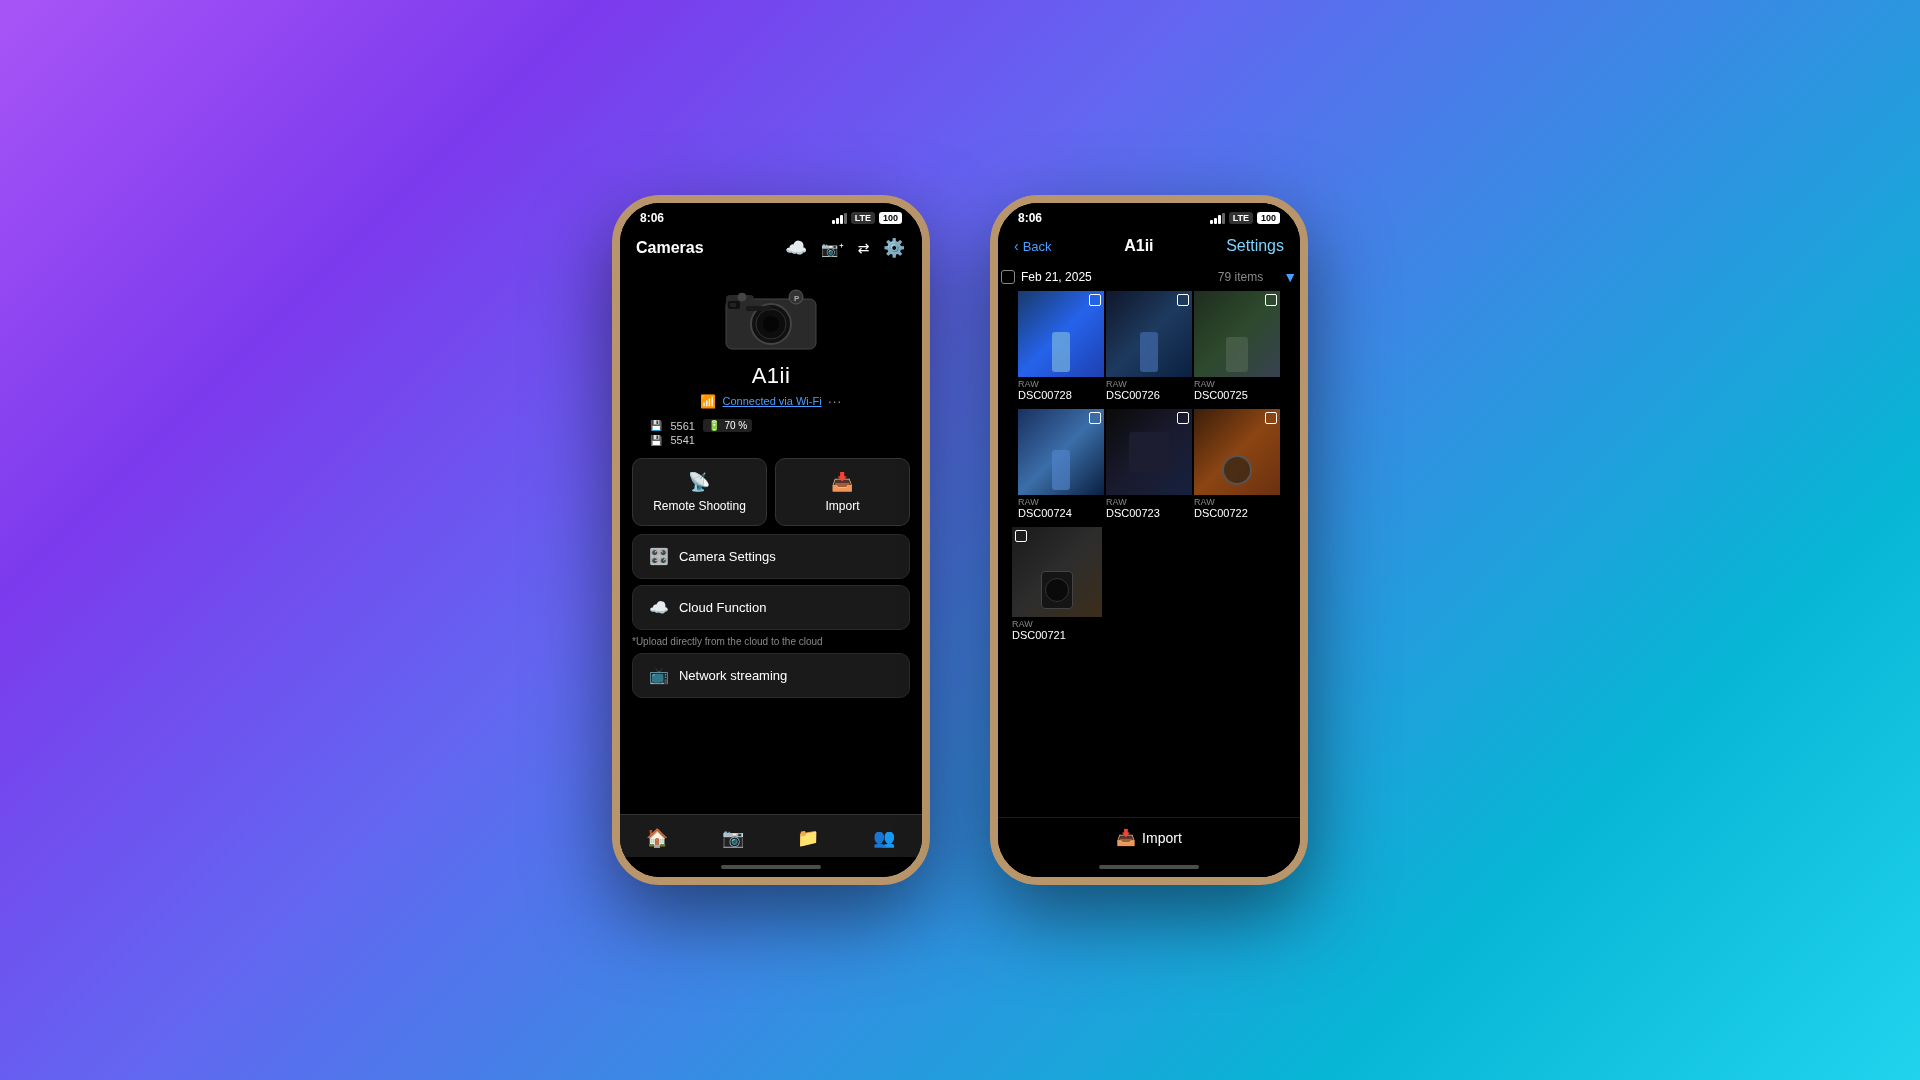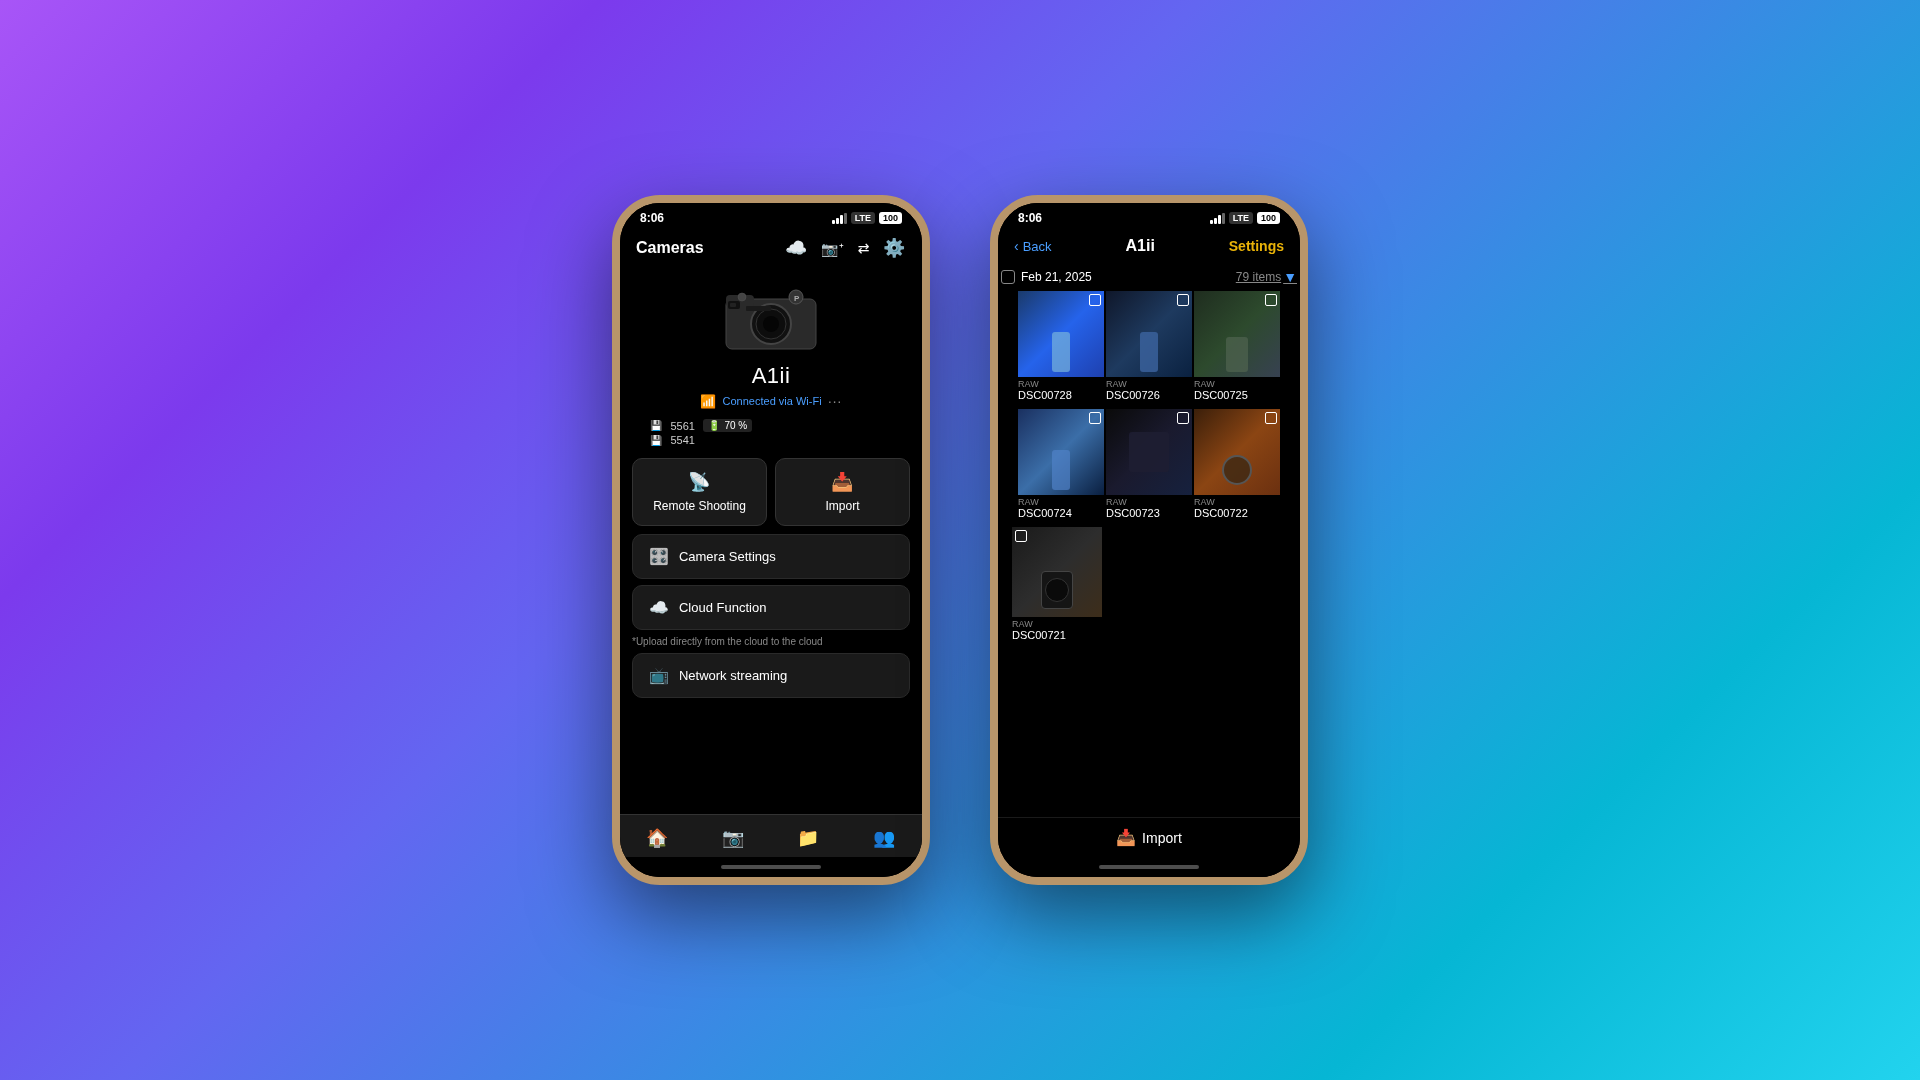--- a/index.html
+++ b/index.html
@@ -242,21 +242,21 @@
     }
     .back-btn {
       display: flex;
       align-items: center;
       gap: 4px;
       color: #4a9eff;
       font-size: 13px;
       cursor: pointer;
     }
     .gallery-title { color: #fff; font-size: 16px; font-weight: 600; }
-    .settings-btn { color: #eab308; font-size: 14px; font-weight: 700; cursor: pointer; }
+    .settings-btn { color: #7dd3fc; font-size: 16px; font-weight: 400; cursor: pointer; }
 
     .gallery-filter-bar {
       display: flex;
       justify-content: space-between;
       align-items: center;
       padding: 6px 3px;
       background: #000;
       flex-shrink: 0;
     }
     .date-checkbox {
@@ -269,24 +269,23 @@
     .checkbox-box {
       width: 14px;
       height: 14px;
       border: 1.5px solid #888;
       border-radius: 3px;
       background: transparent;
     }
     .items-count {
       display: flex;
       align-items: center;
-      gap: 2px;
+      gap: 20px;
       color: #888;
       font-size: 12px;
-      text-decoration: underline;
     }
     .filter-icon { font-size: 14px; color: #4a9eff; }
     .photo-label-group {
       padding: 2px 0 6px;
     }
     .photo-raw-tag { color: #888; font-size: 9px; }
     .photo-filename { color: #fff; font-size: 11px; font-weight: 500; }
 
     .gallery-bottom {
       display: flex;
@@ -383,21 +382,21 @@
 
         <circle cx="26" cy="20" r="4" fill="#444" stroke="#555" stroke-width="0.5"></circle>
 
         <rect x="14" y="26" width="6" height="4" rx="1" fill="#222"></rect>
       </svg>
 
       <span class="camera-name">A1ii</span>
 
       <div class="connection-info">
         <span class="wifi-icon">📶</span>
-        <span style="color:#4a9eff; font-size:11px;text-align:center;">Connected via Wi-Fi</span>
+        <span style="text-decoration:underline; color:#4a9eff; font-size:11px;text-align:center;">Connected via Wi-Fi</span>
         <span class="more-dots">···</span>
       </div>
     </div>
 
     <div class="stats-area">
       <div class="stat-row">
         <span style="font-size:10px; color:#666;">💾</span>
         <span style="color:#ccc; font-size:11px;">5561</span>
         <div class="battery-stat">
           <span>🔋</span>

